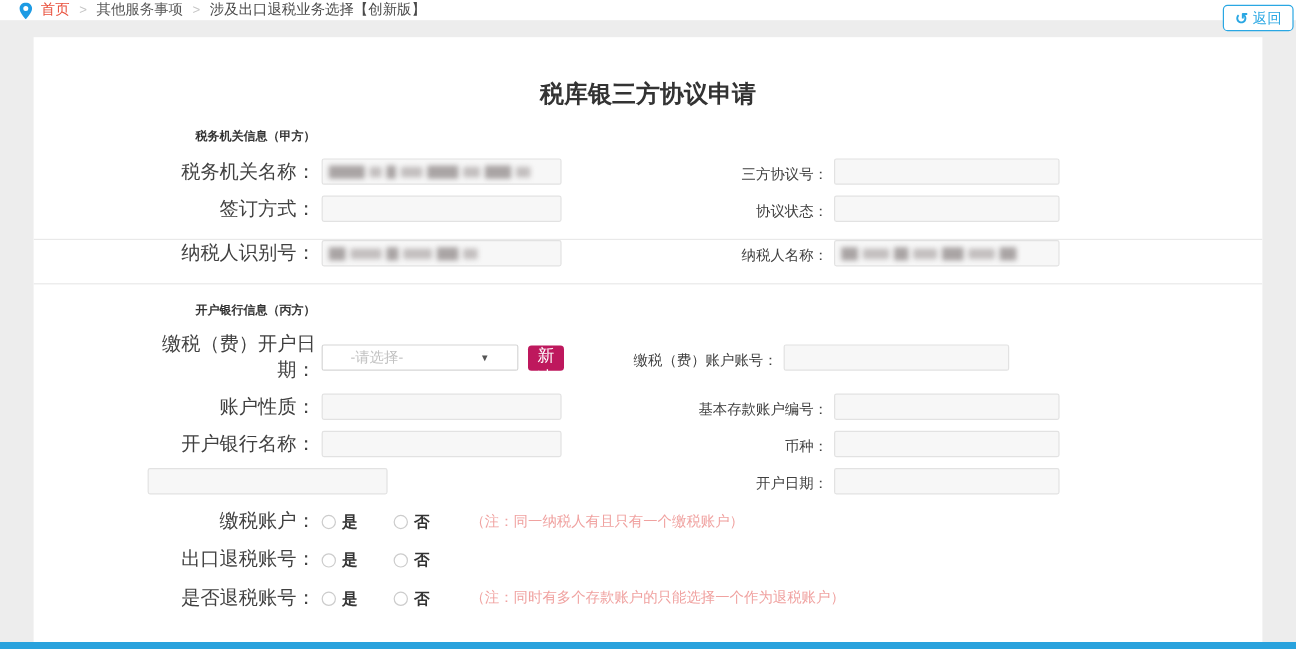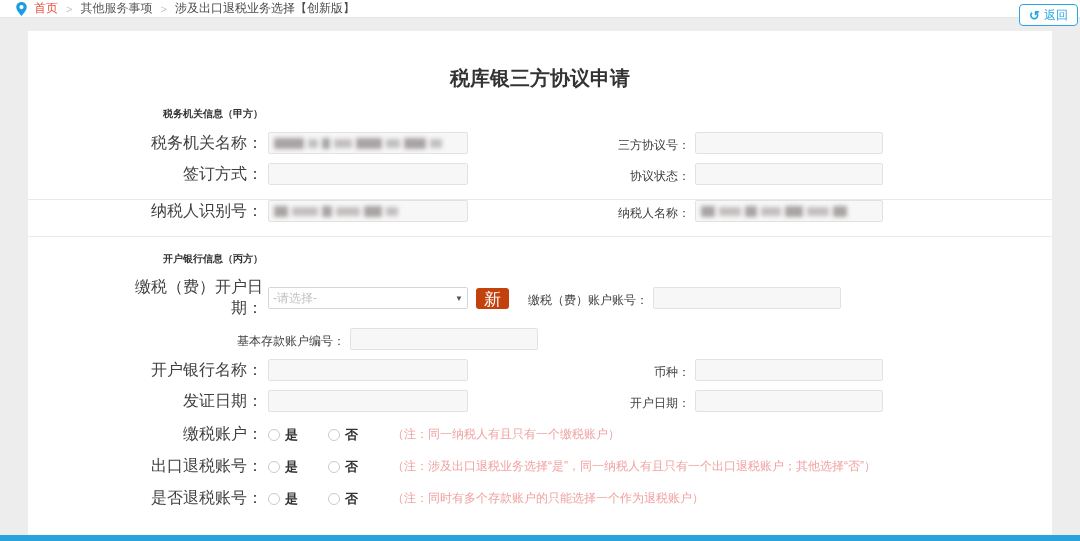--- a/index.html
+++ b/index.html
@@ -44,28 +44,28 @@
   .col-right { display:flex; align-items:flex-end; margin-left:0; }
   .col-left { display:flex; align-items:center; width:345px; flex:none; }
   .rlabel { width:227px; text-align:right; padding-right:5px; font-size:12px; color:#404040; flex:none; }
   .col-right .input-box { width:188px; }
   
   .redact { display:flex; align-items:center; gap:4px; filter:blur(2px); }
   .redact i { display:inline-block; height:11px; border-radius:1px; background:#a9a4a4; }
   .redact i:nth-child(2n) { background:#c3bfbf; height:9px; }
   
   .dropdown {
-    height:22px; width:200px; border:1px solid #d6d6d6; background:#fff; border-radius:2px;
-    display:flex; align-items:center; justify-content:space-between; padding:0 4px;
+    height:22px; width:164px; border:1px solid #d6d6d6; background:#fff; border-radius:2px;
+    display:flex; align-items:center; justify-content:space-between; padding:0 23px;
     font-size:12px; color:#c2c2c2; cursor:pointer; flex:none;
   }
   .caret { color:#555; font-size:8px; }
   .btn-new {
-    margin-left:8px; height:21px; padding:0 8px; background:#c2410c; color:#fff;
-    border:none; border-radius:3px; font-size:17px; cursor:pointer;
+    margin-left:8px; height:21px; padding:0 8px; background:#be185d; color:#fff;
+    border:none; border-radius:3px; font-size:14px; cursor:pointer;
   }
   
   .radio-row { display:flex; align-items:center; margin:0 0 11px 95px; }
   .radio-opt { display:flex; align-items:center; margin-right:30px; cursor:pointer; }
   .radio-circle {
     width:12px; height:12px; border:1px solid #ccc; border-radius:50%; background:#fff;
     display:inline-block; margin-right:5px; flex:none;
   }
   .radio-text { font-size:13px; font-weight:bold; color:#333; }
   .note { font-size:12px; color:#f0a2a0; margin-left:4px; white-space:nowrap; }
@@ -169,38 +169,41 @@
         <span class="caret">▼</span>
       </div>
       <button class="btn-new">新建</button>
     </div>
     <div class="col-right" style="margin-left:-42px">
       <span class="rlabel">缴税（费）账户账号：</span>
       <div class="input-box"></div>
     </div>
   </div>
   <div class="row">
+    <div class="col-left">
+      <span class="flabel">账户性质：</span>
+      <div class="input-box"></div>
+    </div>
     <div class="col-right">
       <span class="rlabel">基本存款账户编号：</span>
       <div class="input-box"></div>
     </div>
   </div>
   <div class="row">
     <div class="col-left">
       <span class="flabel">开户银行名称：</span>
       <div class="input-box"></div>
     </div>
     <div class="col-right">
       <span class="rlabel">币种：</span>
       <div class="input-box"></div>
     </div>
   </div>
   <div class="row">
     <div class="col-left">
-      <span class="flabel">发证日期：</span>
       <div class="input-box"></div>
     </div>
     <div class="col-right">
       <span class="rlabel">开户日期：</span>
       <div class="input-box"></div>
     </div>
   </div>
 
   <div class="radio-row" style="margin-top:12px">
     <span class="flabel">缴税账户：</span>
@@ -217,21 +220,20 @@
   <div class="radio-row">
     <span class="flabel">出口退税账号：</span>
     <label class="radio-opt">
       <span class="radio-circle"></span>
       <span class="radio-text">是</span>
     </label>
     <label class="radio-opt">
       <span class="radio-circle"></span>
       <span class="radio-text">否</span>
     </label>
-    <span class="note">（注：涉及出口退税业务选择“是”，同一纳税人有且只有一个出口退税账户；其他选择“否”）</span>
   </div>
   <div class="radio-row">
     <span class="flabel">是否退税账号：</span>
     <label class="radio-opt">
       <span class="radio-circle"></span>
       <span class="radio-text">是</span>
     </label>
     <label class="radio-opt">
       <span class="radio-circle"></span>
       <span class="radio-text">否</span>

